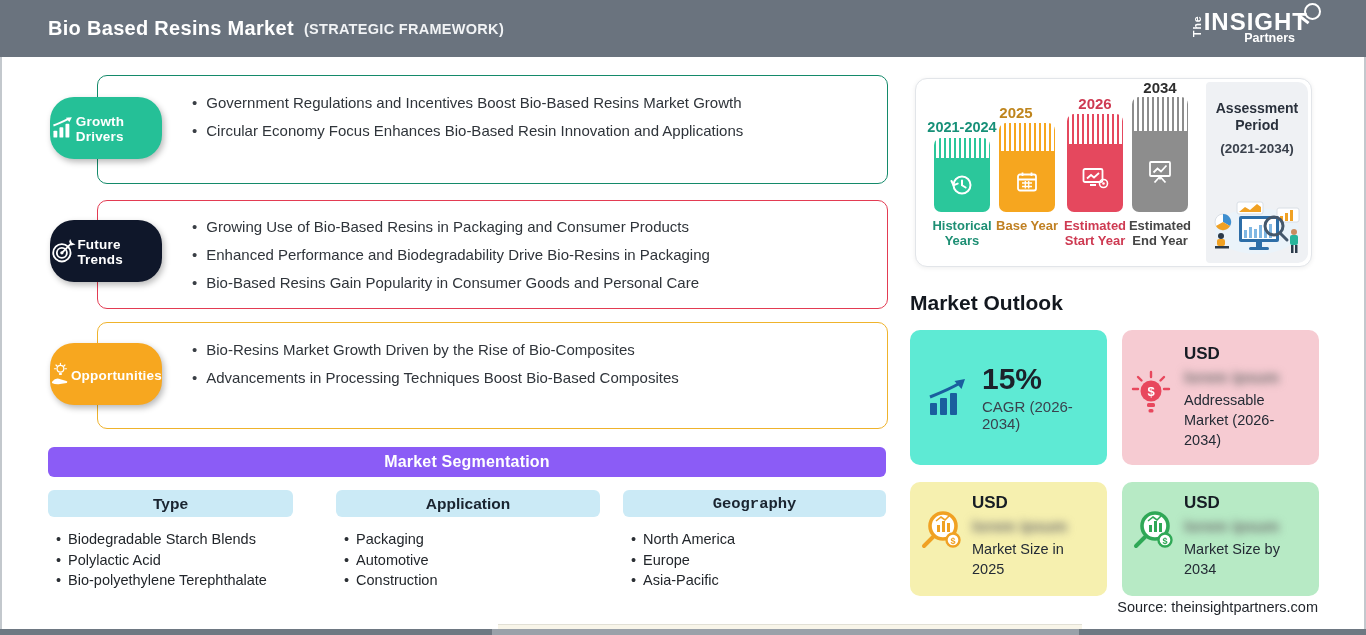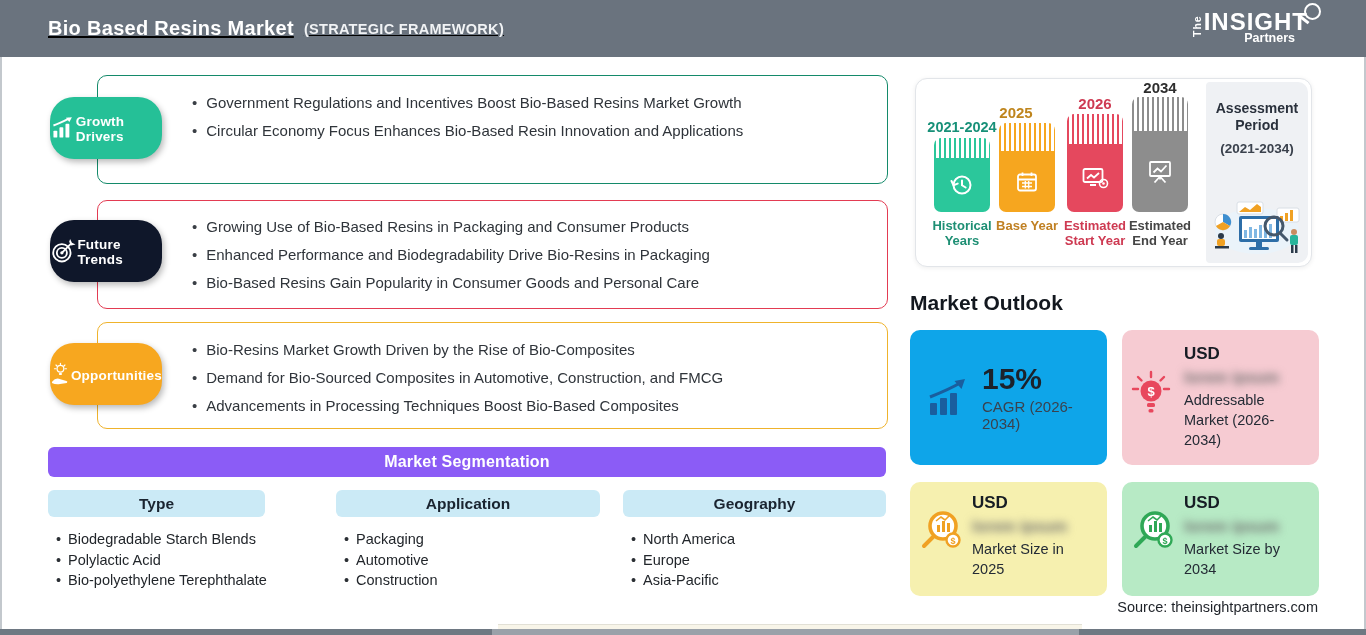--- a/index.html
+++ b/index.html
@@ -1,21 +1,21 @@
 <!DOCTYPE html>
 <html><head>
 <meta charset="utf-8">
 <style>
   html,body{margin:0;padding:0;background:#fff;}
   .stage{position:relative;width:1366px;height:635px;background:#ffffff;overflow:hidden;
          font-family:"Liberation Sans",sans-serif;}
 
   
   .header{position:absolute;left:0;top:0;width:1366px;height:57px;background:#6A737E;
-          display:flex;align-items:center;text-decoration:underline;}
+          display:flex;align-items:center;}
   .header-title{margin-left:48px;color:#fff;font-size:20px;font-weight:bold;letter-spacing:.3px;}
   .header-subtitle{margin-left:10px;color:#F1F3F5;font-size:14.5px;font-weight:600;letter-spacing:.3px;}
   .logo{position:absolute;right:58px;top:10px;display:flex;color:#fff;align-items:flex-start;}
   .logo-the{writing-mode:vertical-rl;transform:rotate(180deg);font-size:10.5px;font-weight:bold;
             letter-spacing:1px;margin-top:3px;margin-right:1px;height:24px;}
   .logo-main{position:relative;}
   .logo-name{font-size:24px;font-weight:bold;letter-spacing:1px;line-height:24px;display:block;}
   .logo-suffix{display:block;text-align:right;font-size:12.5px;font-weight:bold;margin-top:-3px;padding-right:13px;}
   .logo-lens{position:absolute;right:-13px;top:-7px;width:13px;height:13px;border:2.5px solid #fff;border-radius:50%;}
   .logo-handle{position:absolute;right:-2px;top:8px;width:12px;height:2.5px;background:#fff;transform:rotate(38deg);}
@@ -35,21 +35,21 @@
   .s1-badge{top:97px;background:#25C097;}
   .s2-badge{top:220px;background:#0f172a;}
   .s3-badge{top:343px;background:#F7A71F;}
   .badge-label{font-size:13.5px;font-weight:bold;margin-top:2px;letter-spacing:.2px;}
 
   
   .seg-bar{position:absolute;left:48px;top:447px;width:838px;height:30px;background:#8b5cf6;border-radius:6px;
            color:#fff;font-size:16px;font-weight:bold;display:flex;align-items:center;justify-content:center;letter-spacing:.2px;}
   .chip{position:absolute;top:490px;height:27px;background:#CBEAF6;border-radius:6px;color:#1A2430;
         font-size:15.5px;font-weight:bold;display:flex;align-items:center;justify-content:center;}
-  .chip-type{left:48px;width:217px;} .chip-app{left:336px;width:264px;} .chip-geo{left:623px;width:263px;}
+  .chip-type{left:48px;width:245px;} .chip-app{left:336px;width:264px;} .chip-geo{left:623px;width:263px;font-family:Liberation Mono, monospace;}
   .seg-list{position:absolute;top:525px;margin:4px;padding:0;list-style:none;}
   .seg-type{left:52px;} .seg-app{left:340px;} .seg-geo{left:627px;}
   .seg-list li{font-size:14.5px;color:#22262B;line-height:20.5px;white-space:nowrap;}
   .seg-list li::before{content:"•";margin-right:7px;color:#2B2F34;}
 
   
   .chart-card{position:absolute;left:915px;top:78px;width:395px;height:187px;background:#fff;
               border:1px solid #E2E5E9;border-radius:12px;box-shadow:0 1px 5px rgba(0,0,0,.07);}
   .bar{position:absolute;width:56px;border-radius:7px;overflow:hidden;display:flex;flex-direction:column;}
   .bar-hist{left:18px;top:59px;height:74px;}
@@ -76,21 +76,21 @@
   .label-end{left:206px;color:#454545;}
   .assess-panel{position:absolute;left:290px;top:3px;width:102px;height:181px;background:#EFF1F4;
                 border-radius:4px 10px 10px 4px;display:flex;flex-direction:column;align-items:center;}
   .assess-title{margin-top:18px;font-size:14px;font-weight:bold;color:#2A313C;text-align:center;line-height:17px;width:92px;}
   .assess-period{margin-top:7px;font-size:13.5px;font-weight:bold;color:#3A414C;}
   .assess-illustration{margin-top:auto;margin-bottom:7px;}
 
   
   .outlook-heading{position:absolute;left:910px;top:291px;font-size:21px;font-weight:bold;color:#13181F;}
   .card{position:absolute;border-radius:10px;box-sizing:border-box;}
-  .card-cagr{left:910px;top:330px;width:197px;height:135px;background:#0ea5e9;display:flex;
+  .card-cagr{left:910px;top:330px;width:197px;height:135px;background:#5eead4;display:flex;
              align-items:center;padding-left:16px;}
   .cagr-icon{margin-right:12px;flex:none;}
   .cagr-value{font-size:30px;font-weight:bold;color:#1C222B;line-height:32px;}
   .cagr-label{font-size:15px;color:#3A424E;margin-top:3px;}
   .card-usd{padding:14px 10px 10px 62px;}
   .card-addr{left:1122px;top:330px;width:197px;height:135px;background:#F6CBD2;}
   .card-2025{left:910px;top:482px;width:197px;height:114px;background:#F6F0AF;padding-top:11px;}
   .card-2034{left:1122px;top:482px;width:197px;height:114px;background:#B7EAC5;padding-top:11px;}
   .usd-icon{position:absolute;left:8px;}
   .card-addr .usd-icon{top:40px;}
@@ -158,21 +158,20 @@
       <circle cx="13" cy="17" r="1.8" fill="#fff"></circle>
       <line x1="13" y1="17" x2="23" y2="7" stroke="#fff" stroke-width="2"></line>
       <path d="M22 2 L24 6 L28 8 L23 9 L21 5 Z" fill="#fff"></path>
     </svg>
     <span class="badge-label">Future Trends</span>
   </div>
 
   <div class="section-box s3-box"></div>
   <ul class="bullets s3-bullets">
     <li>Bio-Resins Market Growth Driven by the Rise of Bio-Composites</li>
-    <li>Demand for Bio-Sourced Composites in Automotive, Construction, and FMCG</li>
     <li>Advancements in Processing Techniques Boost Bio-Based Composites</li>
   </ul>
   <div class="badge s3-badge">
     <svg class="badge-ic" width="28" height="30" viewBox="0 0 28 30">
       <g stroke="#fff" stroke-width="1.6" fill="none" stroke-linecap="round">
         <circle cx="14" cy="8" r="4.5"></circle>
         <line x1="14" y1="0.8" x2="14" y2="2.3"></line>
         <line x1="8" y1="3" x2="9.3" y2="4.3"></line>
         <line x1="20" y1="3" x2="18.7" y2="4.3"></line>
         <line x1="6" y1="8" x2="8" y2="8"></line>

